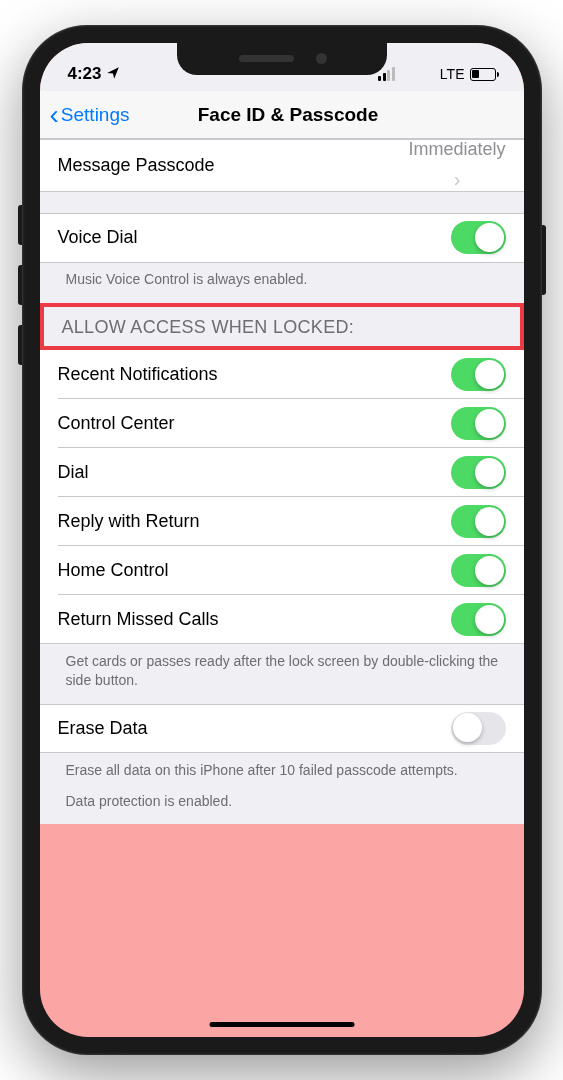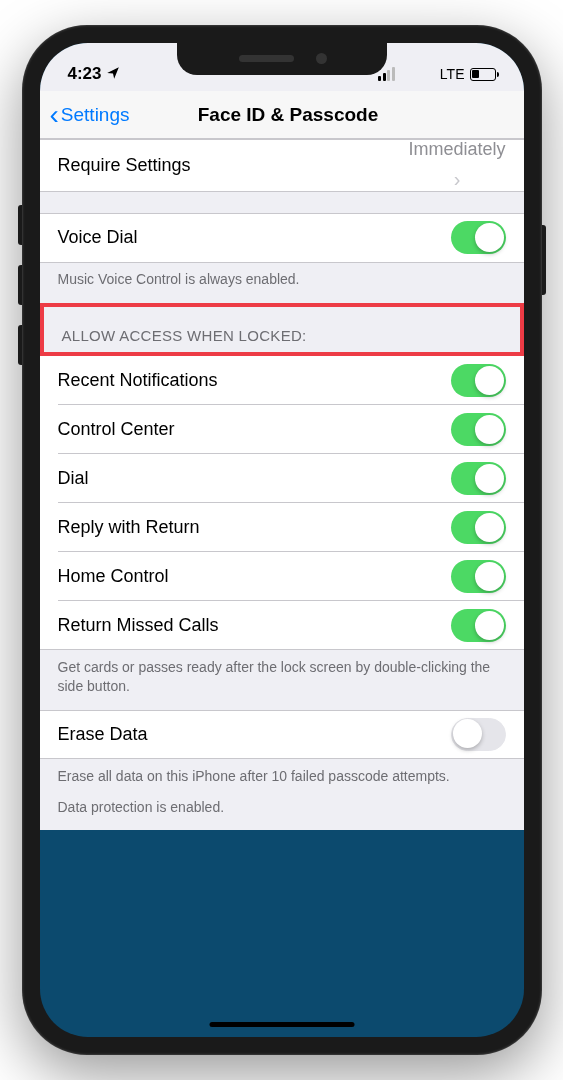--- a/index.html
+++ b/index.html
@@ -37,21 +37,21 @@
       top: 180px;
       width: 4px;
       height: 40px;
       background: #1a1a1a;
       border-radius: 3px 0 0 3px;
       box-shadow: 0 60px 0 #1a1a1a, 0 120px 0 #1a1a1a;
     }
     .screen {
       width: 100%;
       height: 100%;
-      background: #0c4a6e;
+      background: #fca5a5;
       border-radius: 48px;
       overflow: hidden;
       position: relative;
     }
     .notch {
       position: absolute;
       top: 0;
       left: 50%;
       transform: translateX(-50%);
       width: 210px;
@@ -189,31 +189,31 @@
       bottom: 0;
       left: 0;
       right: 0;
       height: 0.5px;
       background: #c8c7cc;
     }
     .row-value { color: #8e8e93; display: flex; align-items: center; gap: 8px; flex-direction: column; }
     .disclosure { color: #c7c7cc; font-size: 20px; font-weight: 300; }
     .section-header {
       padding: 18px 18px 8px;
-      font-size: 15px;
+      font-size: 18px;
       color: #6d6d72;
       text-transform: uppercase;
       letter-spacing: 0.3px;
-      margin-top: 10px;
     }
     .section-footer {
       padding: 8px 18px 14px;
       font-size: 14px;
       color: #6d6d72;
       line-height: 1.35;
+      margin-left: 8px;
     }
     .gap-small { height: 22px; }
     .toggle {
       width: 55px;
       height: 33px;
       border-radius: 17px;
       position: relative;
       transition: background 0.2s;
       cursor: pointer;
     }
@@ -279,21 +279,21 @@
       <div class="back-button">
         <span class="back-chevron">‹</span>
         <span>Settings</span>
       </div>
       <div class="nav-title">Face ID &amp; Passcode</div>
     </div>
 
     <div class="content">
 
       <div class="row top-border bottom-full-border">
-        <span>Require Settings</span>
+        <span>Message Passcode</span>
         <span class="row-value">
           <span>Immediately</span>
           <span class="disclosure">›</span>
         </span>
       </div>
 
       <div class="gap-small"></div>
 
       <div class="row top-border bottom-full-border">
         <span>Voice Dial</span>

